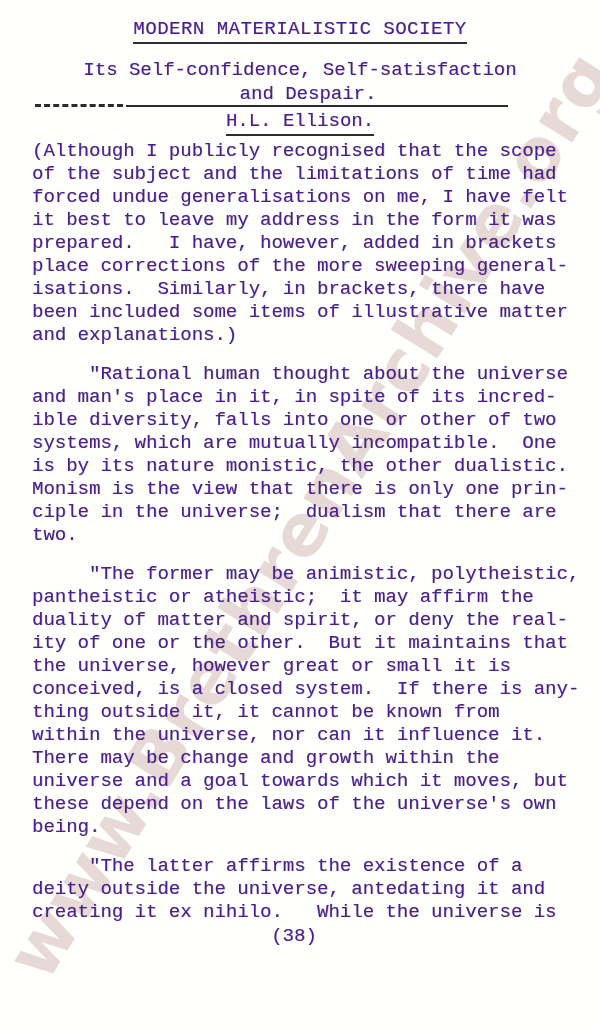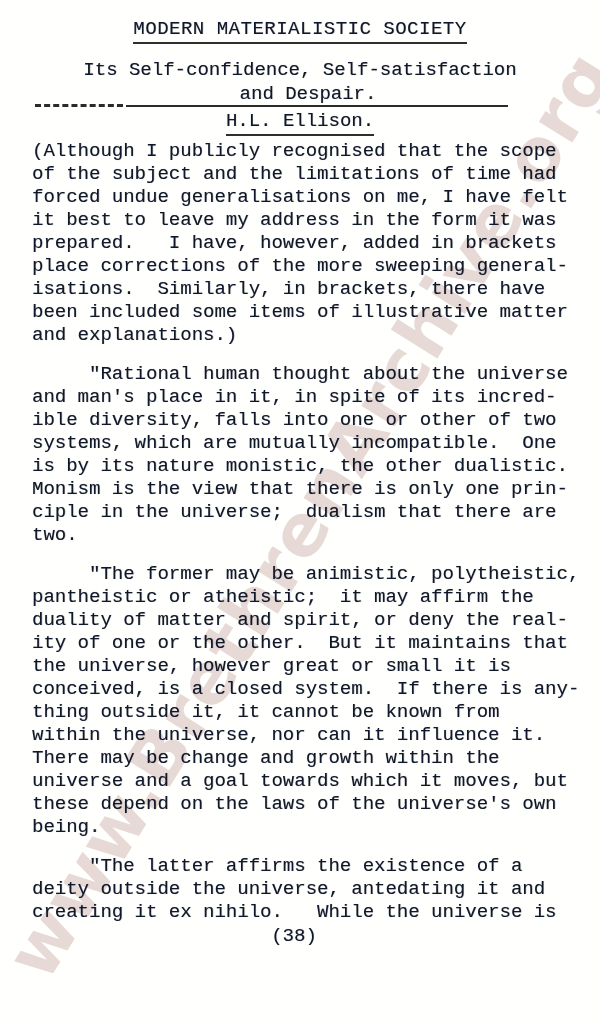--- a/index.html
+++ b/index.html
@@ -6,21 +6,21 @@
   .page {
     position: relative;
     width: 600px;
     height: 1029px;
     background: #fffffe;
     overflow: hidden;
     font-family: "Liberation Mono", "DejaVu Sans Mono", monospace;
     color: #262626;
   }
   .ink {
-    color: #0f172a;
+    color: #4c1d95;
     text-shadow: 0.4px 0.4px 0.7px rgba(40,40,40,0.45);
   }
   .watermark {
     position: absolute;
     left: 310px;
     top: 515px;
     transform: translate(-50%, -50%) rotate(-58deg);
     font-family: "DejaVu Sans", sans-serif;
     font-weight: 700;
     font-size: 72px;

